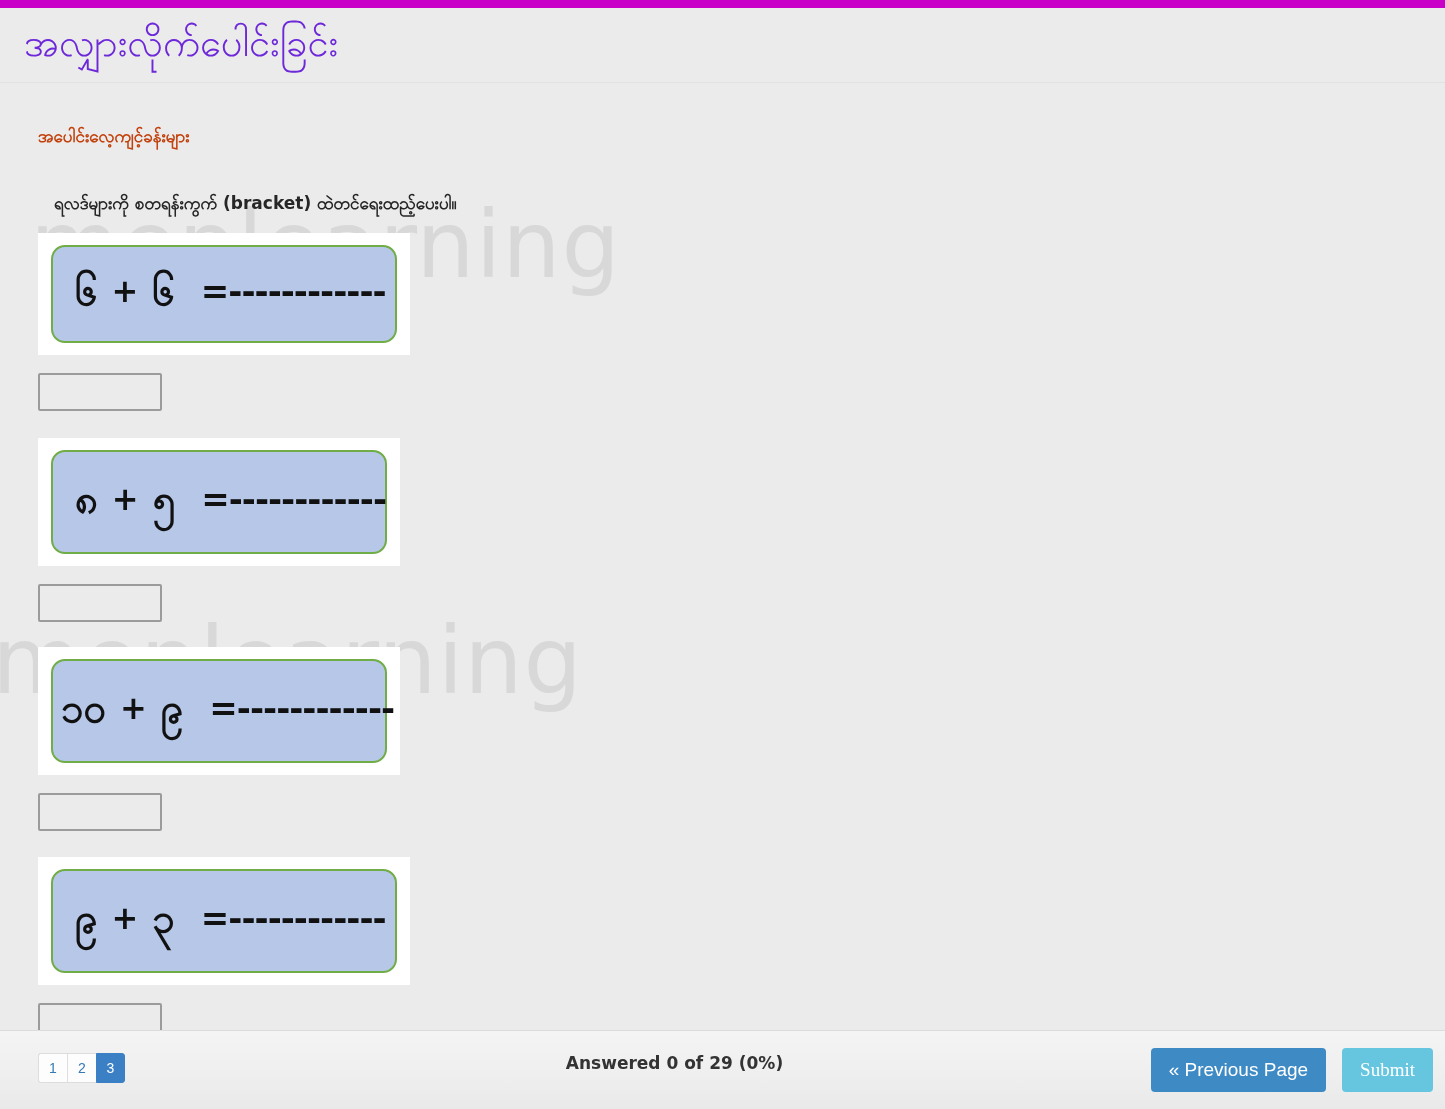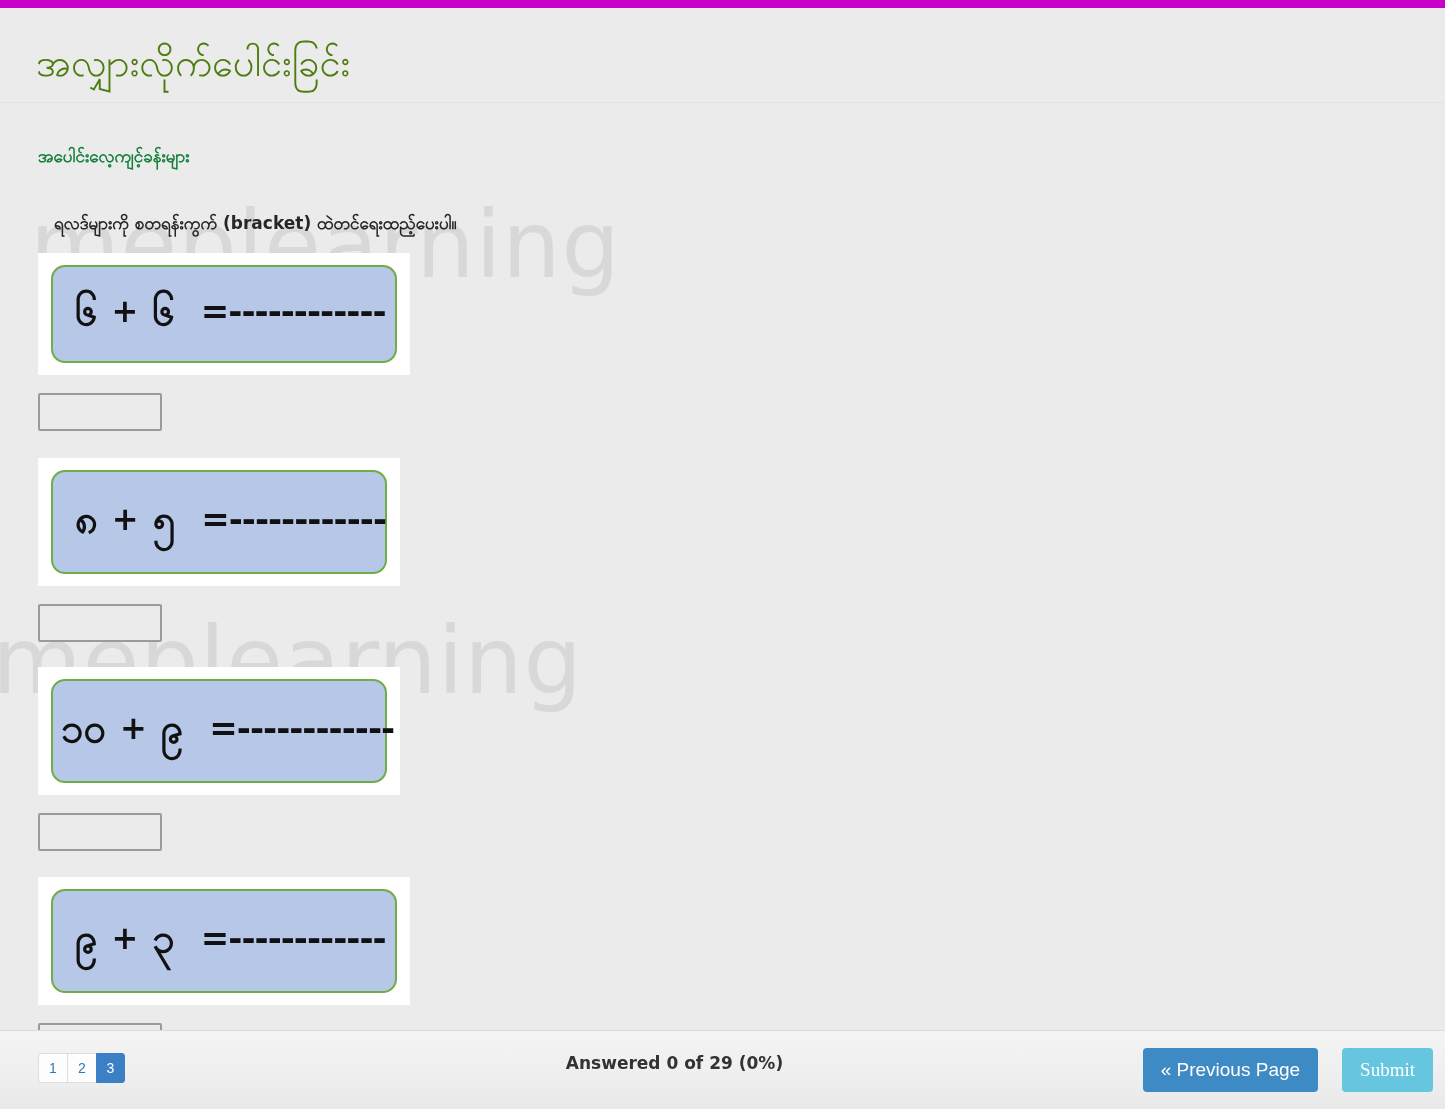--- a/index.html
+++ b/index.html
@@ -47,44 +47,44 @@
 
   
   .content {
     position: absolute;
     left: 0; top: 8px;
     width: 1445px;
     z-index: 5;
   }
 
   .page-title {
-    margin: 12px;
-    padding: 20px 0 0 24px;
+    margin: 0;
+    padding: 12px 0 0 24px;
     font-family: "DejaVu Sans", sans-serif;
     font-size: 38px;
     font-weight: 400;
-    color: #4d7c0f;
+    color: #6d28d9;
     line-height: 1.25;
     letter-spacing: 0px;
   }
 
   .title-rule {
     margin: 14px 0 0 0;
     height: 1px;
     background: #e2e2e2;
     width: 1445px;
   }
 
   .section-label {
     margin: 0;
     padding: 42px 0 0 38px;
     font-family: "DejaVu Sans", sans-serif;
     font-size: 17px;
     font-weight: 700;
-    color: #15803d;
+    color: #c2410c;
   }
 
   .instructions {
     margin: 16px;
     padding: 26px 0 0 38px;
     font-family: "DejaVu Sans", sans-serif;
     font-size: 17px;
     font-weight: 700;
     color: #262626;
   }
@@ -213,21 +213,21 @@
     font-weight: 700;
     color: #333333;
     padding-right: 96px;
   }
 
   .footer-actions {
     position: absolute;
     right: 12px;
     top: 17px;
     display: flex;
-    gap: 24px;
+    gap: 16px;
   }
 
   .btn {
     border: none;
     border-radius: 4px;
     color: #ffffff;
     font-family: "Liberation Sans", sans-serif;
     font-size: 19px;
     padding: 0 18px;
     height: 44px;

